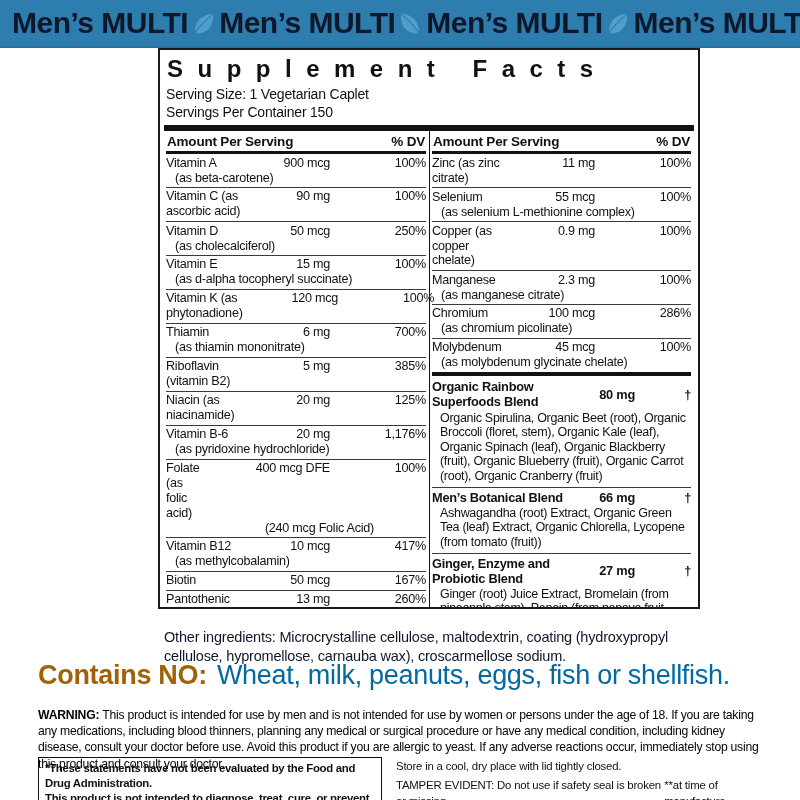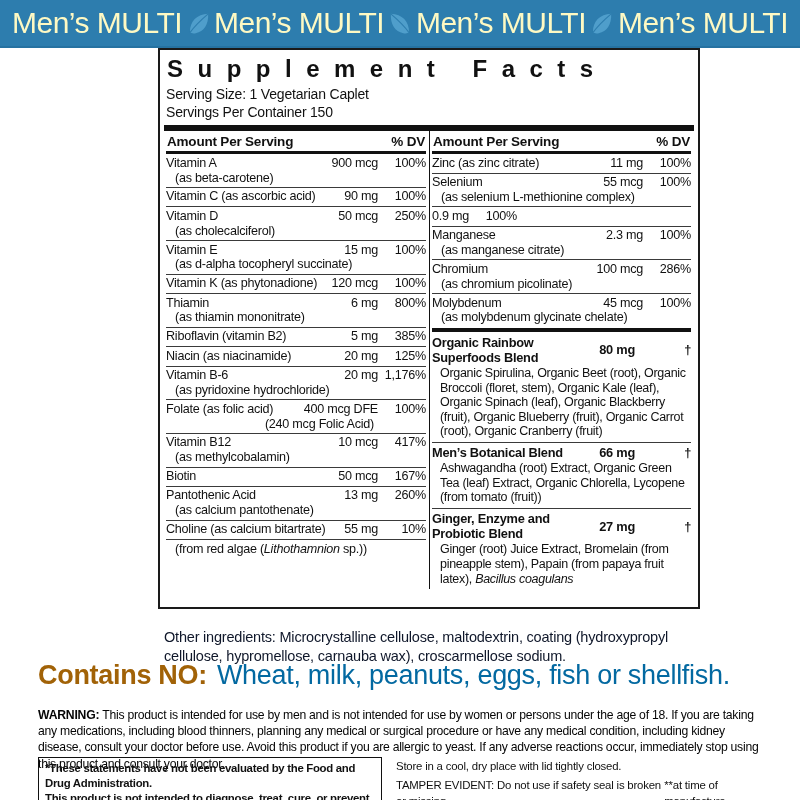--- a/index.html
+++ b/index.html
@@ -3,42 +3,42 @@
 <meta charset="utf-8">
 <style>
   html,body{margin:0;padding:0;background:#ffffff;}
   body{font-family:"Liberation Sans", sans-serif; color:#111;}
   #stage{position:relative;width:800px;height:800px;background:#fff;overflow:hidden;}
 
   
   .banner{position:absolute;left:0;top:0;width:800px;height:48px;background:#2d7dae;
     display:flex;align-items:center;justify-content:space-between;padding:0 12px;box-sizing:border-box;
     border-bottom:2px solid #2672a1;}
-  .brand{color:#fef9c3;font-weight:normal;font-size:30px;letter-spacing:-0.5px;white-space:nowrap;}
+  .brand{color:#0f172a;font-weight:bold;font-size:30px;letter-spacing:-0.5px;white-space:nowrap;}
   .leaf{width:27px;height:27px;flex:0 0 auto;margin:0 2px;}
   .leaf.flip{transform:scaleX(-1);}
 
   
   .panel{position:absolute;left:158px;top:48px;width:542px;height:561px;background:#fff;
     border:2px solid #1a1a1a;box-sizing:border-box;padding:3px 4px 0 4px;overflow:hidden;}
   .sf-title{font-weight:bold;font-size:24px;letter-spacing:14.5px;word-spacing:2px;white-space:nowrap;
     margin:2px 0 3px 3px;overflow:hidden;}
   .serving{font-size:14px;line-height:1.26;letter-spacing:-0.2px;margin-left:2px;color:#111;}
 
   .cols{display:flex;border-top:6px solid #111;margin-top:4px;}
   .col{width:50%;box-sizing:border-box;padding:0 3px 0 2px;}
   .col.right{border-left:1.5px solid #111;}
   .col-header{display:flex;justify-content:space-between;font-weight:bold;font-size:13.5px;
     padding:3px 1px 2px 1px;letter-spacing:-0.2px;gap:44px;}
   .bar3{height:3px;background:#111;}
   .bar4{height:4px;background:#111;margin:1px 0;}
 
   .srow{padding:1.5px 0 2px 0;}
   .srow + .srow{border-top:1px solid #3a3a3a;}
-  .srow-main{display:flex;align-items:baseline;font-size:12.6px;line-height:1.18;letter-spacing:-0.25px;}
+  .srow-main{display:flex;align-items:baseline;font-size:12.6px;line-height:1.18;letter-spacing:-0.25px;gap:48px;}
   .srow-name{flex:1 1 auto;padding-right:1px;}
   .srow-amount{white-space:nowrap;margin-right:4px;}
   .srow-dv{flex:0 0 44px;text-align:right;white-space:nowrap;}
   .srow-sub{font-size:12.6px;line-height:1.14;padding-left:9px;letter-spacing:-0.25px;}
   .srow-sub.right{text-align:right;padding-left:0;padding-right:52px;}
   .ital{font-style:italic;}
 
   .blend{padding:2px 0 3px 0;}
   .blend + .blend{border-top:1px solid #3a3a3a;}
   .blend-main{display:flex;align-items:center;font-weight:bold;font-size:12.8px;line-height:1.18;letter-spacing:-0.25px;}
@@ -136,21 +136,21 @@
               <div class="srow-main">
                 <span class="srow-name">Vitamin K (as phytonadione)</span>
                 <span class="srow-amount">120 mcg</span>
                 <span class="srow-dv">100%</span>
               </div>
             </div>
             <div class="srow">
               <div class="srow-main">
                 <span class="srow-name">Thiamin</span>
                 <span class="srow-amount">6 mg</span>
-                <span class="srow-dv">800%</span>
+                <span class="srow-dv">700%</span>
               </div>
               <div class="srow-sub"><span>(as thiamin mononitrate)</span></div>
             </div>
             <div class="srow">
               <div class="srow-main">
                 <span class="srow-name">Riboflavin (vitamin B2)</span>
                 <span class="srow-amount">5 mg</span>
                 <span class="srow-dv">385%</span>
               </div>
             </div>
@@ -230,20 +230,21 @@
             <div class="srow">
               <div class="srow-main">
                 <span class="srow-name">Selenium</span>
                 <span class="srow-amount">55 mcg</span>
                 <span class="srow-dv">100%</span>
               </div>
               <div class="srow-sub"><span>(as selenium L-methionine complex)</span></div>
             </div>
             <div class="srow">
               <div class="srow-main">
+                <span class="srow-name">Copper (as copper chelate)</span>
                 <span class="srow-amount">0.9 mg</span>
                 <span class="srow-dv">100%</span>
               </div>
             </div>
             <div class="srow">
               <div class="srow-main">
                 <span class="srow-name">Manganese</span>
                 <span class="srow-amount">2.3 mg</span>
                 <span class="srow-dv">100%</span>
               </div>

